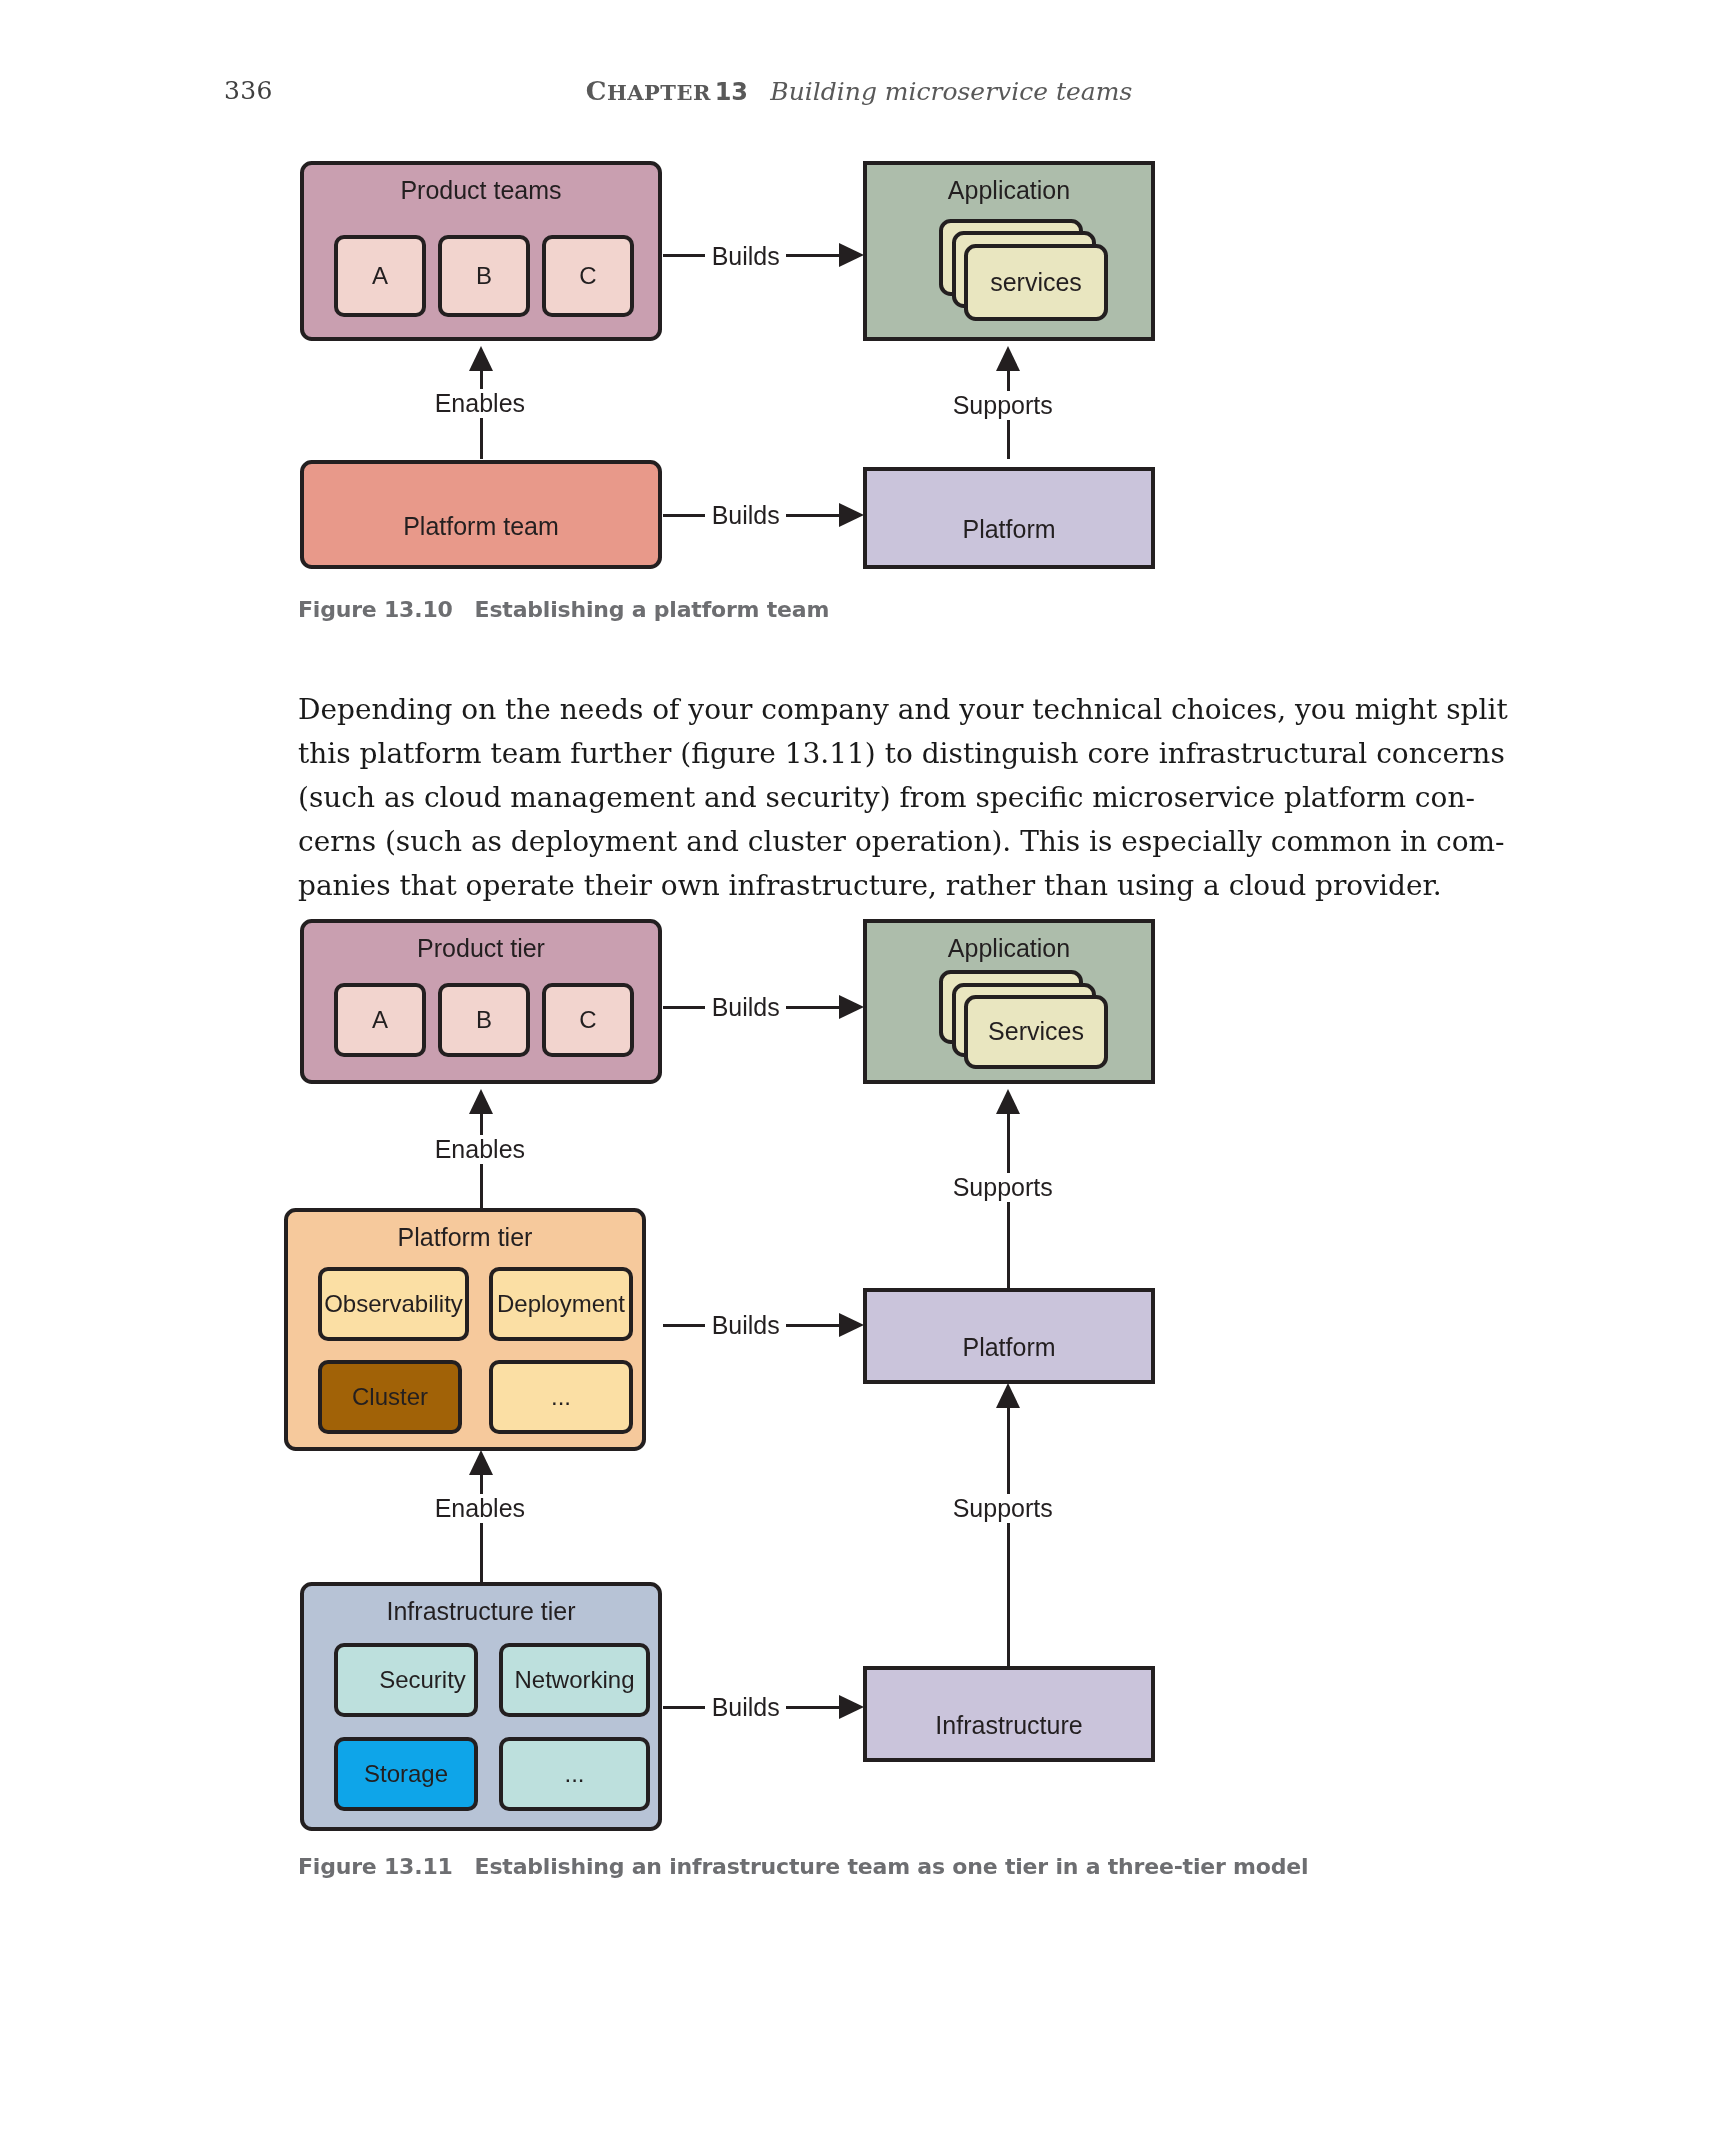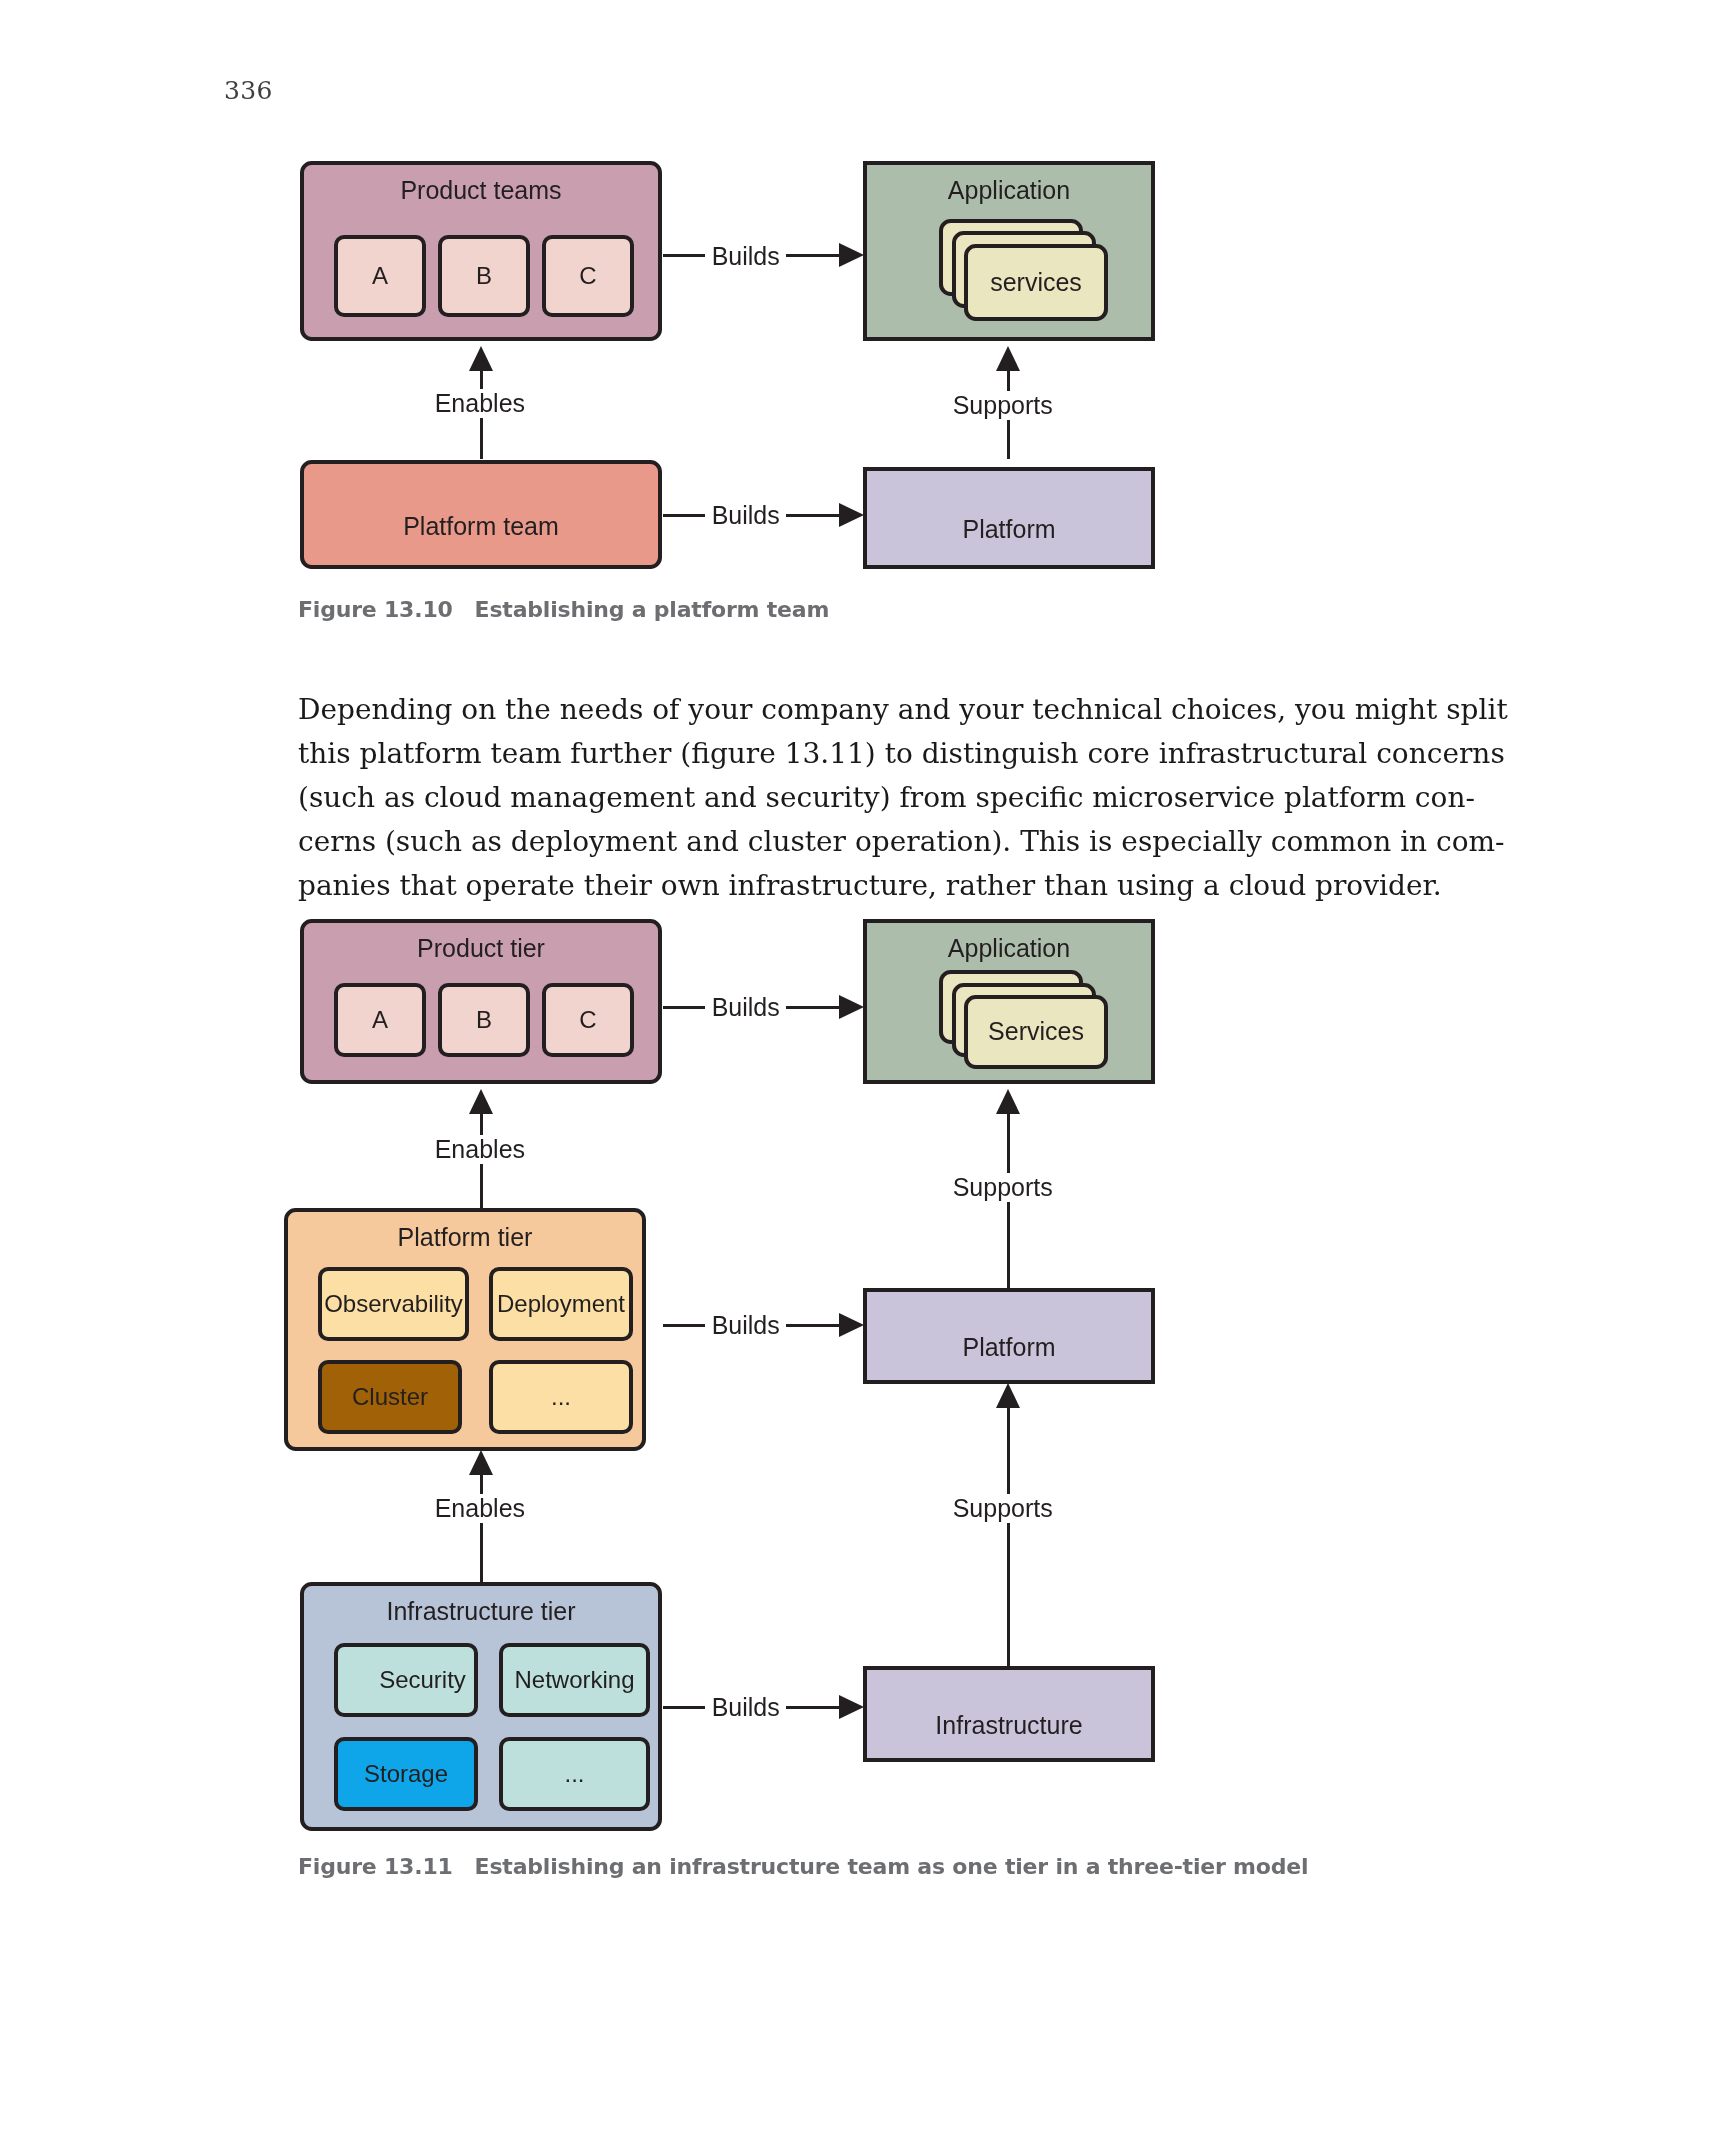--- a/index.html
+++ b/index.html
@@ -192,20 +192,25 @@
     white-space: nowrap;
     height: 44px;
     line-height: 44px;
   }
 </style>
 </head>
 <body>
 
 <div class="running-head">
   <div class="folio">336</div>
+  <div class="chap-line">
+    <span class="chap-word"><span class="cap">C</span><span id="chap-rest">HAPTER</span></span>
+    <span class="chap-num">13</span>
+    <span class="chap-title">Building microservice teams</span>
+  </div>
 </div>
 
 <div class="figure">
 
   <div class="node round" style="left:300px; top:161px; width:362px; height:180px; background:#c99fb0;">
     <div class="group-title">Product teams</div>
     <div class="cell" style="left:30px; top:70px; width:92px; height:82px; background:#f2d4ce;">
       <span>A</span>
     </div>
     <div class="cell" style="left:134px; top:70px; width:92px; height:82px; background:#f2d4ce;">

